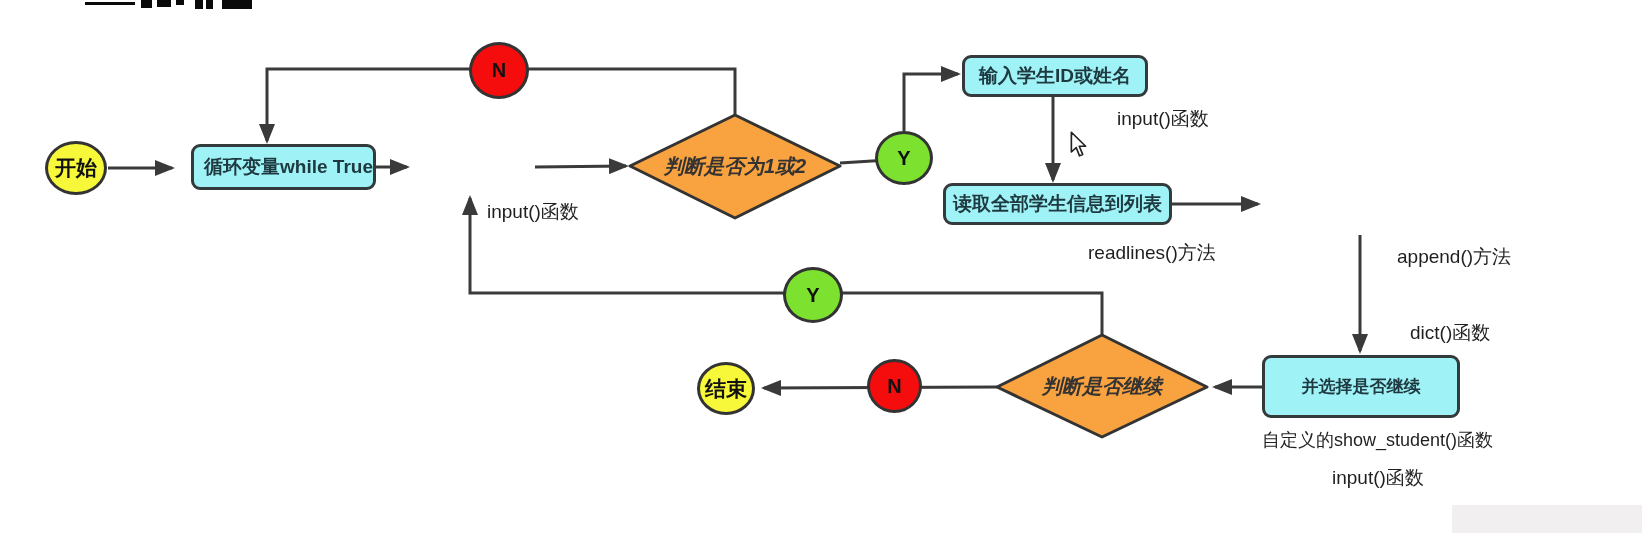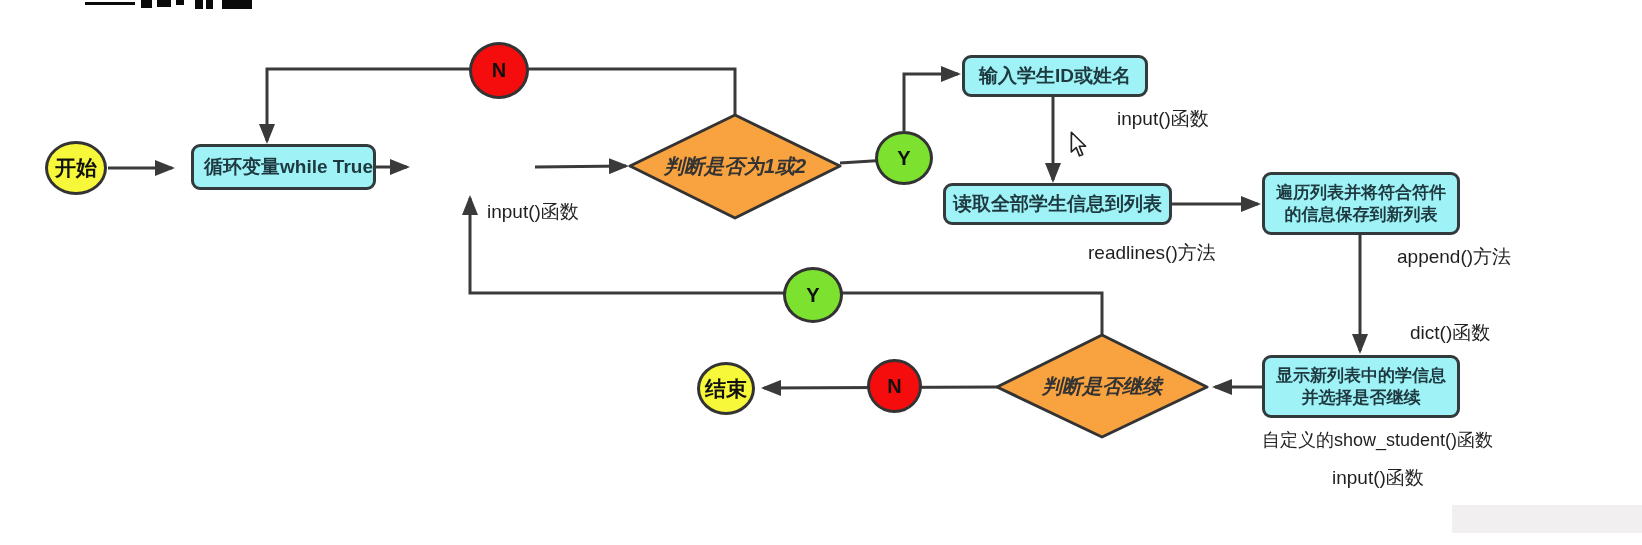--- a/index.html
+++ b/index.html
@@ -146,30 +146,23 @@
   </div>
 
   <div class="node process" style="left:962px; top:55px; width:186px; height:42px;">
     <span>输入学生ID或姓名</span>
   </div>
 
   <div class="node process" style="left:943px; top:183px; width:229px; height:42px;">
     <span>读取全部学生信息到列表</span>
   </div>
 
-  <div class="node process two-line" style="left:1262px; top:172px; width:198px; height:63px;">
-    <span>
-      <span style="display:block;">遍历列表并将符合符件</span>
-      <span style="display:block;">的信息保存到新列表</span>
-    </span>
-  </div>
 
   <div class="node process two-line" style="left:1262px; top:355px; width:198px; height:63px;">
     <span>
-      <span style="display:block;">显示新列表中的学信息</span>
       <span style="display:block;">并选择是否继续</span>
     </span>
   </div>
 
   <div class="diamond-label" style="left:997px; top:335px; width:210px; height:102px;">
     <span>判断是否继续</span>
   </div>
 
   <div class="node branch yes" style="left:783px; top:267px; width:60px; height:56px;">
     <span>Y</span>

